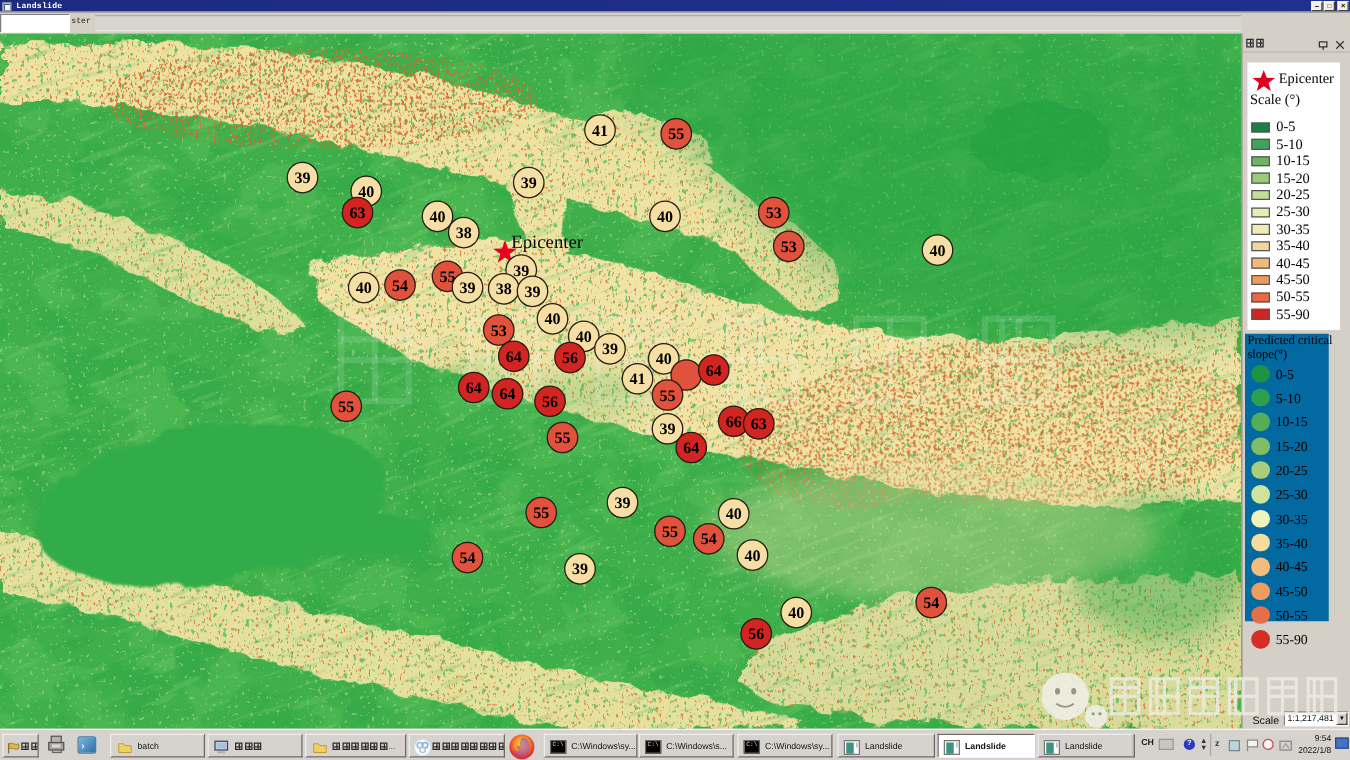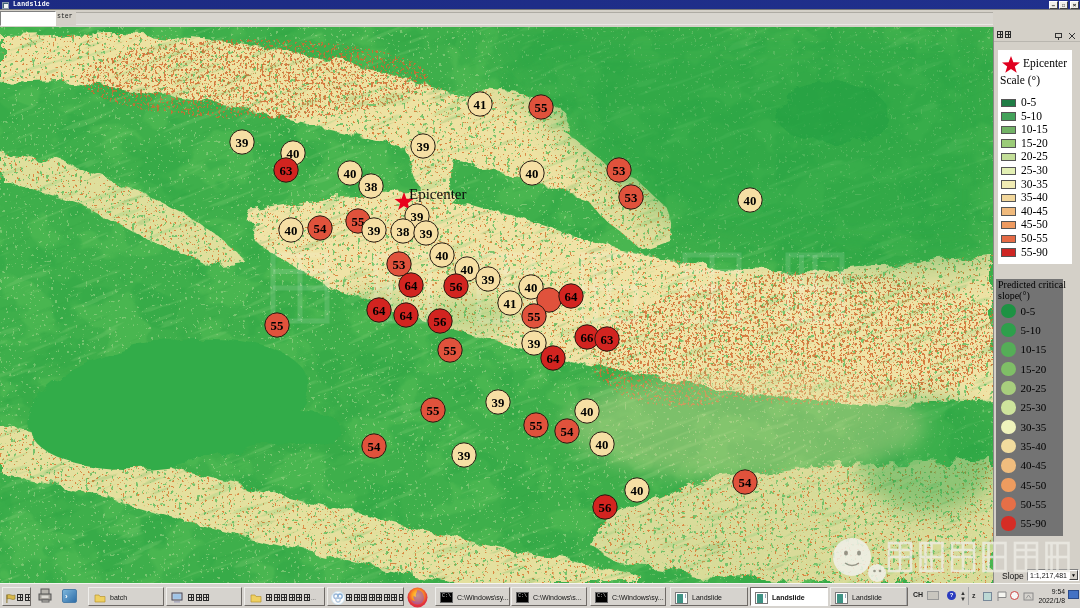--- a/index.html
+++ b/index.html
@@ -310,36 +310,36 @@
         <div class="legrow" style="left:3px;top:86.8px"><span class="sq" style="background:#9BCB78"></span>15-20</div>
         <div class="legrow" style="left:3px;top:100.4px"><span class="sq" style="background:#C3DE98"></span>20-25</div>
         <div class="legrow" style="left:3px;top:114.0px"><span class="sq" style="background:#E3F0B4"></span>25-30</div>
         <div class="legrow" style="left:3px;top:127.6px"><span class="sq" style="background:#F1ECB4"></span>30-35</div>
         <div class="legrow" style="left:3px;top:141.2px"><span class="sq" style="background:#F2D79B"></span>35-40</div>
         <div class="legrow" style="left:3px;top:154.8px"><span class="sq" style="background:#F0BA7C"></span>40-45</div>
         <div class="legrow" style="left:3px;top:168.4px"><span class="sq" style="background:#EE9A5F"></span>45-50</div>
         <div class="legrow" style="left:3px;top:182.0px"><span class="sq" style="background:#E56A45"></span>50-55</div>
         <div class="legrow" style="left:3px;top:195.6px"><span class="sq" style="background:#CE2623"></span>55-90</div>
       </div>
-      <div style="position:absolute;left:2px;top:252px;width:67px;height:257px;background:#737373">
+      <div style="position:absolute;left:2px;top:240px;width:67px;height:230px;background:#0369a1">
         <div class="serif" style="position:absolute;left:2px;top:1px;font-size:10px;line-height:10.5px;white-space:nowrap">Predicted critical<br>slope(°)</div>
         <div class="legrow" style="left:5px;top:24.5px;font-size:11px"><span class="ci" style="background:#1D9243"></span>0-5</div>
         <div class="legrow" style="left:5px;top:43.8px;font-size:11px"><span class="ci" style="background:#2E9F4B"></span>5-10</div>
         <div class="legrow" style="left:5px;top:63.2px;font-size:11px"><span class="ci" style="background:#55AD57"></span>10-15</div>
         <div class="legrow" style="left:5px;top:82.5px;font-size:11px"><span class="ci" style="background:#7FBE66"></span>15-20</div>
         <div class="legrow" style="left:5px;top:101.8px;font-size:11px"><span class="ci" style="background:#A8CE7D"></span>20-25</div>
         <div class="legrow" style="left:5px;top:121.1px;font-size:11px"><span class="ci" style="background:#CEE49C"></span>25-30</div>
         <div class="legrow" style="left:5px;top:140.5px;font-size:11px"><span class="ci" style="background:#EFF3BC"></span>30-35</div>
         <div class="legrow" style="left:5px;top:159.8px;font-size:11px"><span class="ci" style="background:#F2DC9E"></span>35-40</div>
         <div class="legrow" style="left:5px;top:179.1px;font-size:11px"><span class="ci" style="background:#F0BD7E"></span>40-45</div>
         <div class="legrow" style="left:5px;top:198.5px;font-size:11px"><span class="ci" style="background:#EE9C5F"></span>45-50</div>
         <div class="legrow" style="left:5px;top:217.8px;font-size:11px"><span class="ci" style="background:#E66F47"></span>50-55</div>
         <div class="legrow" style="left:5px;top:237.1px;font-size:11px"><span class="ci" style="background:#D62D25"></span>55-90</div>
       </div>
-      <div style="position:absolute;left:8px;top:544px;font-size:8.5px;color:#111">Slope</div>
+      <div style="position:absolute;left:8px;top:544px;font-size:8.5px;color:#111">Scale</div>
       <div style="position:absolute;left:33px;top:542px;width:52px;height:11.5px;background:#fff;border:1px solid;border-color:#808080 #fff #fff #808080">
         <span style="position:absolute;left:2px;top:1.5px;font-size:7px;color:#111">1:1,217,481</span>
         <span style="position:absolute;right:0;top:0;width:9px;height:9.5px;background:#d4d0c8;border:1px solid;border-color:#fff #404040 #404040 #fff;font-size:5px;text-align:center;line-height:8px">▼</span>
       </div>
     </div>
     <div style="position:absolute;left:828px;top:532px;width:252px;height:51px;pointer-events:none"><svg width="252" height="51" viewBox="0 0 252 51">
         <g opacity=".88">
           <circle cx="24" cy="25" r="19" fill="#f0efe8"></circle>
           <circle cx="49" cy="41" r="9" fill="#f0efe8"></circle>
           <ellipse cx="18" cy="21" rx="2" ry="2.6" fill="#8e8d86"></ellipse>

